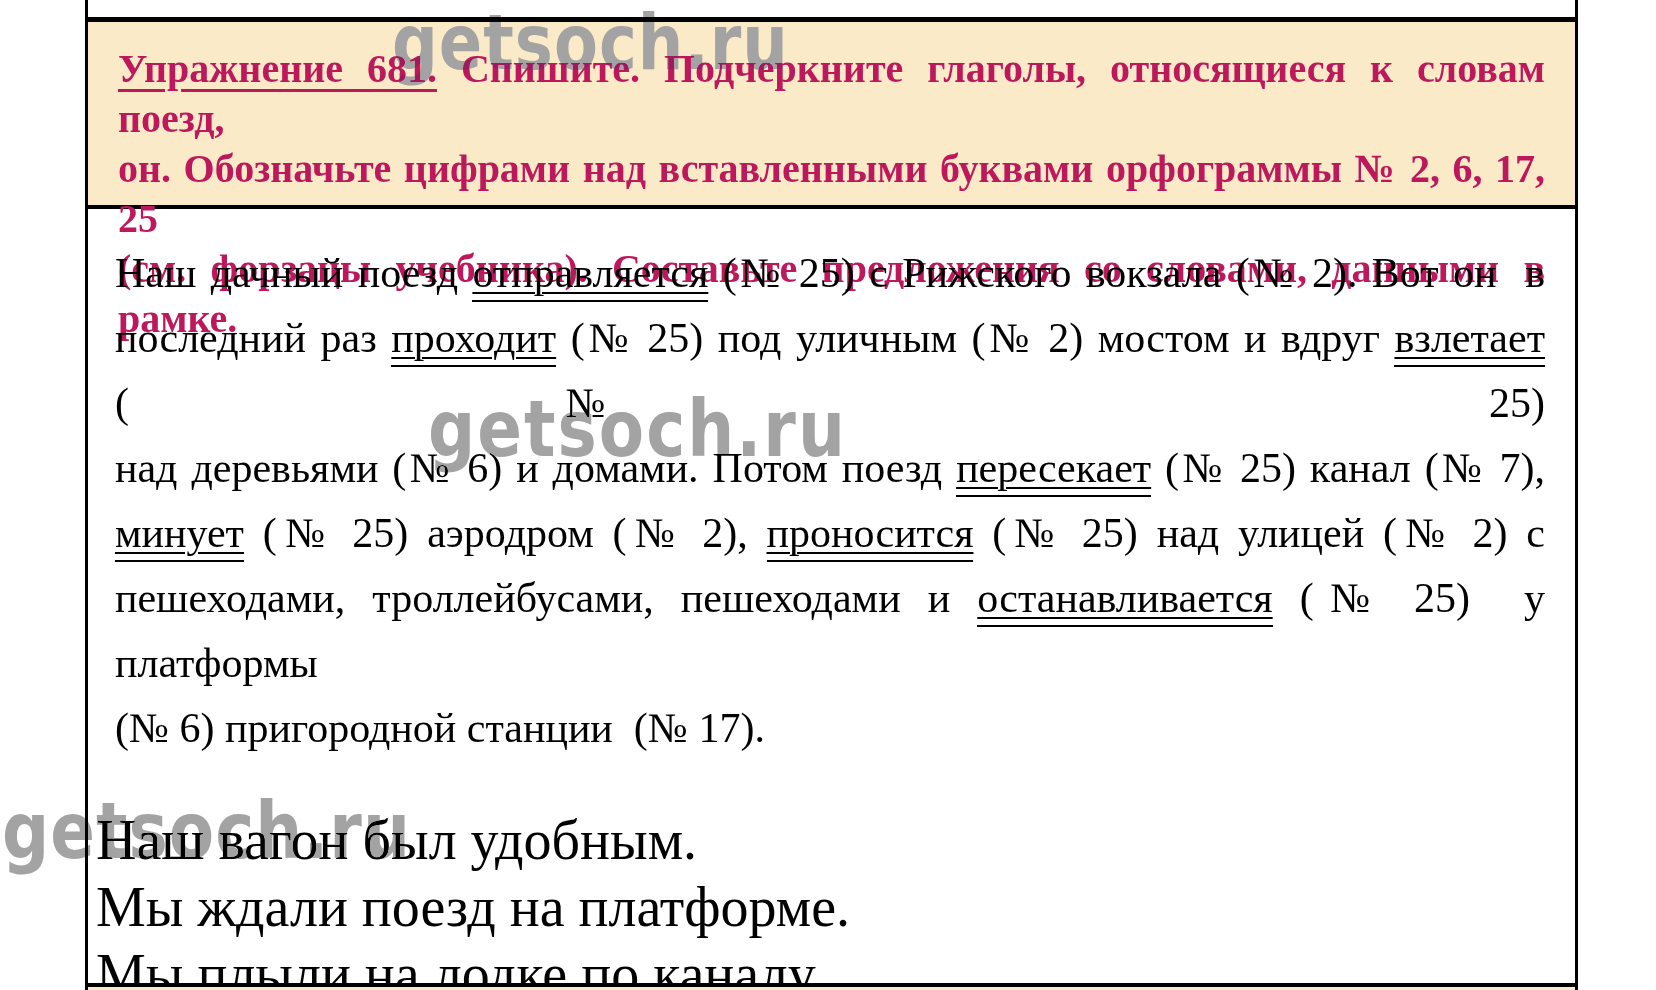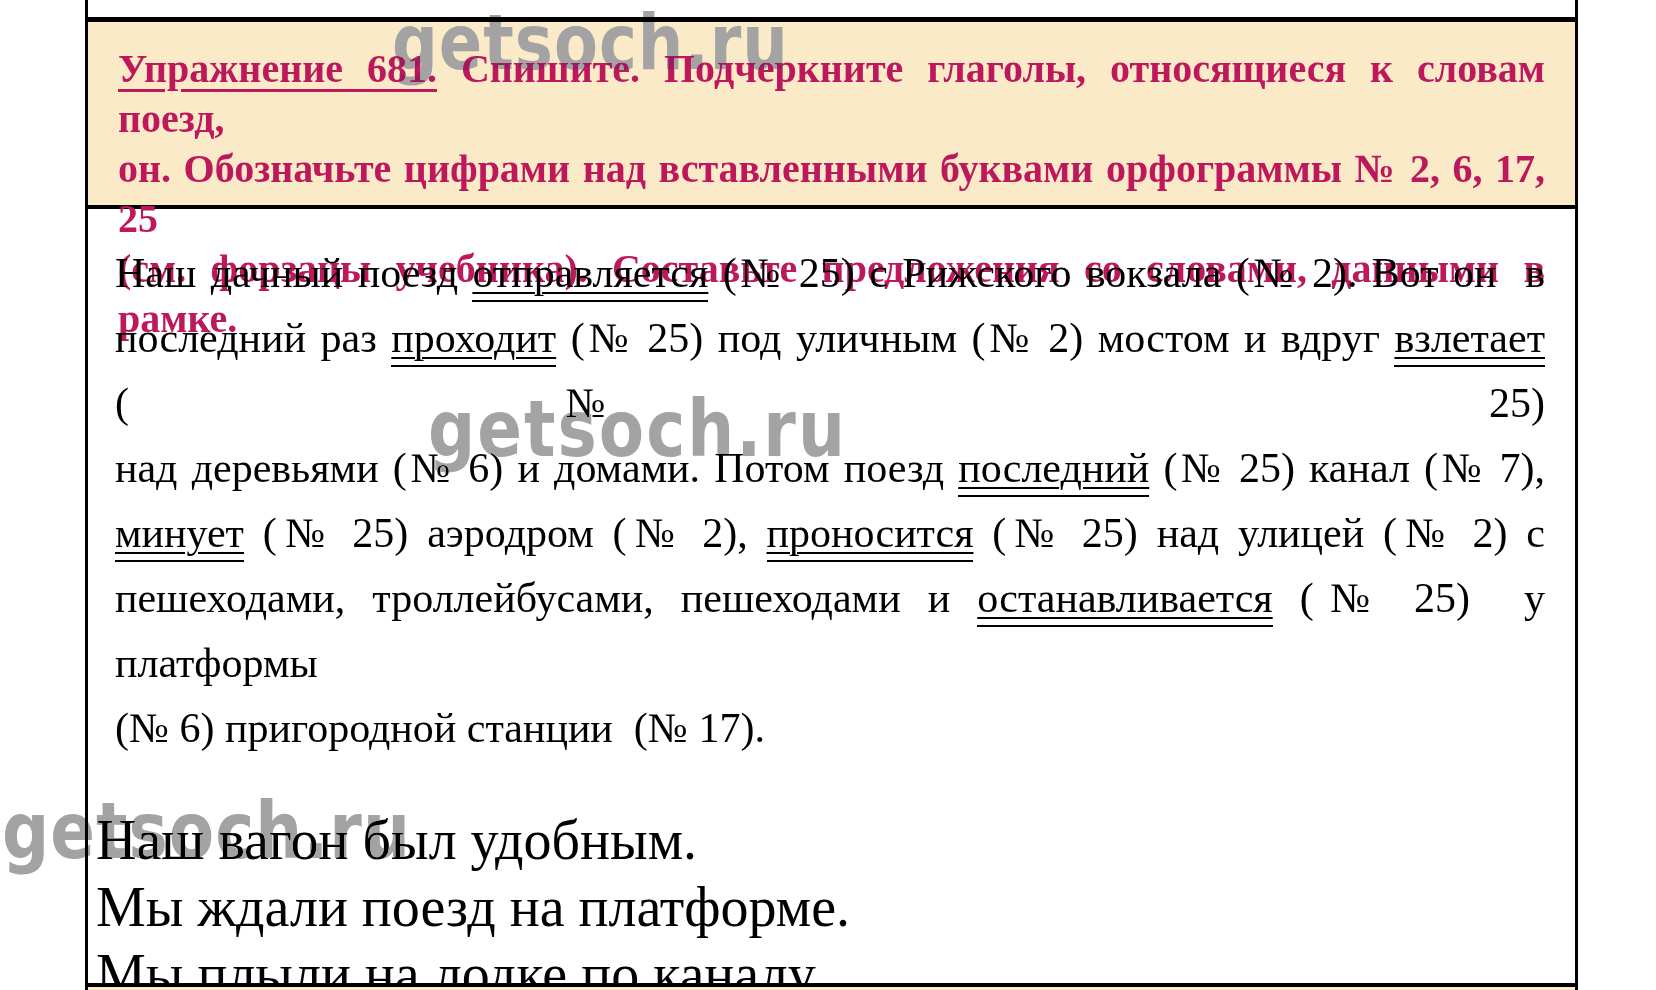--- a/index.html
+++ b/index.html
@@ -72,21 +72,21 @@
     <div class="header-line"><span class="exercise-title">Упражнение 681.</span><span> Спишите. Подчеркните глаголы, относящиеся к словам поезд,</span></div>
     <div class="header-line">он. Обозначьте цифрами над вставленными буквами орфограммы № 2, 6, 17, 25</div>
     <div class="header-line">(см. форзацы учебника). Составьте предложения со словами, данными в рамке.</div>
   </div>
 </div>
 
 <div class="content">
   <div>
       <div class="para-line"><span>Наш дачный поезд </span><span class="verb">отправляется</span><span> (№ 25) с Рижского вокзала (№ 2). Вот он  в</span></div>
       <div class="para-line"><span>последний раз </span><span class="verb">проходит</span><span> (№ 25) под уличным (№ 2) мостом и вдруг </span><span class="verb">взлетает</span><span> (№ 25)</span></div>
-      <div class="para-line"><span>над деревьями (№ 6) и домами. Потом поезд </span><span class="verb">последний</span><span> (№ 25) канал (№ 7),</span></div>
+      <div class="para-line"><span>над деревьями (№ 6) и домами. Потом поезд </span><span class="verb">пересекает</span><span> (№ 25) канал (№ 7),</span></div>
       <div class="para-line"><span class="verb">минует</span><span> (№ 25) аэродром (№ 2), </span><span class="verb">проносится</span><span> (№ 25) над улицей (№ 2) с</span></div>
       <div class="para-line"><span>пешеходами, троллейбусами, пешеходами и </span><span class="verb">останавливается</span><span> (№ 25)  у платформы</span></div>
       <div class="para-line last"><span>(№ 6) пригородной станции  (№ 17).</span></div>
     </div>
   <div class="bottom-block">
     <div>
         <div class="sentence">Наш вагон был удобным.</div>
         <div class="sentence">Мы ждали поезд на платформе.</div>
         <div class="sentence">Мы плыли на лодке по каналу.</div>
       </div>

